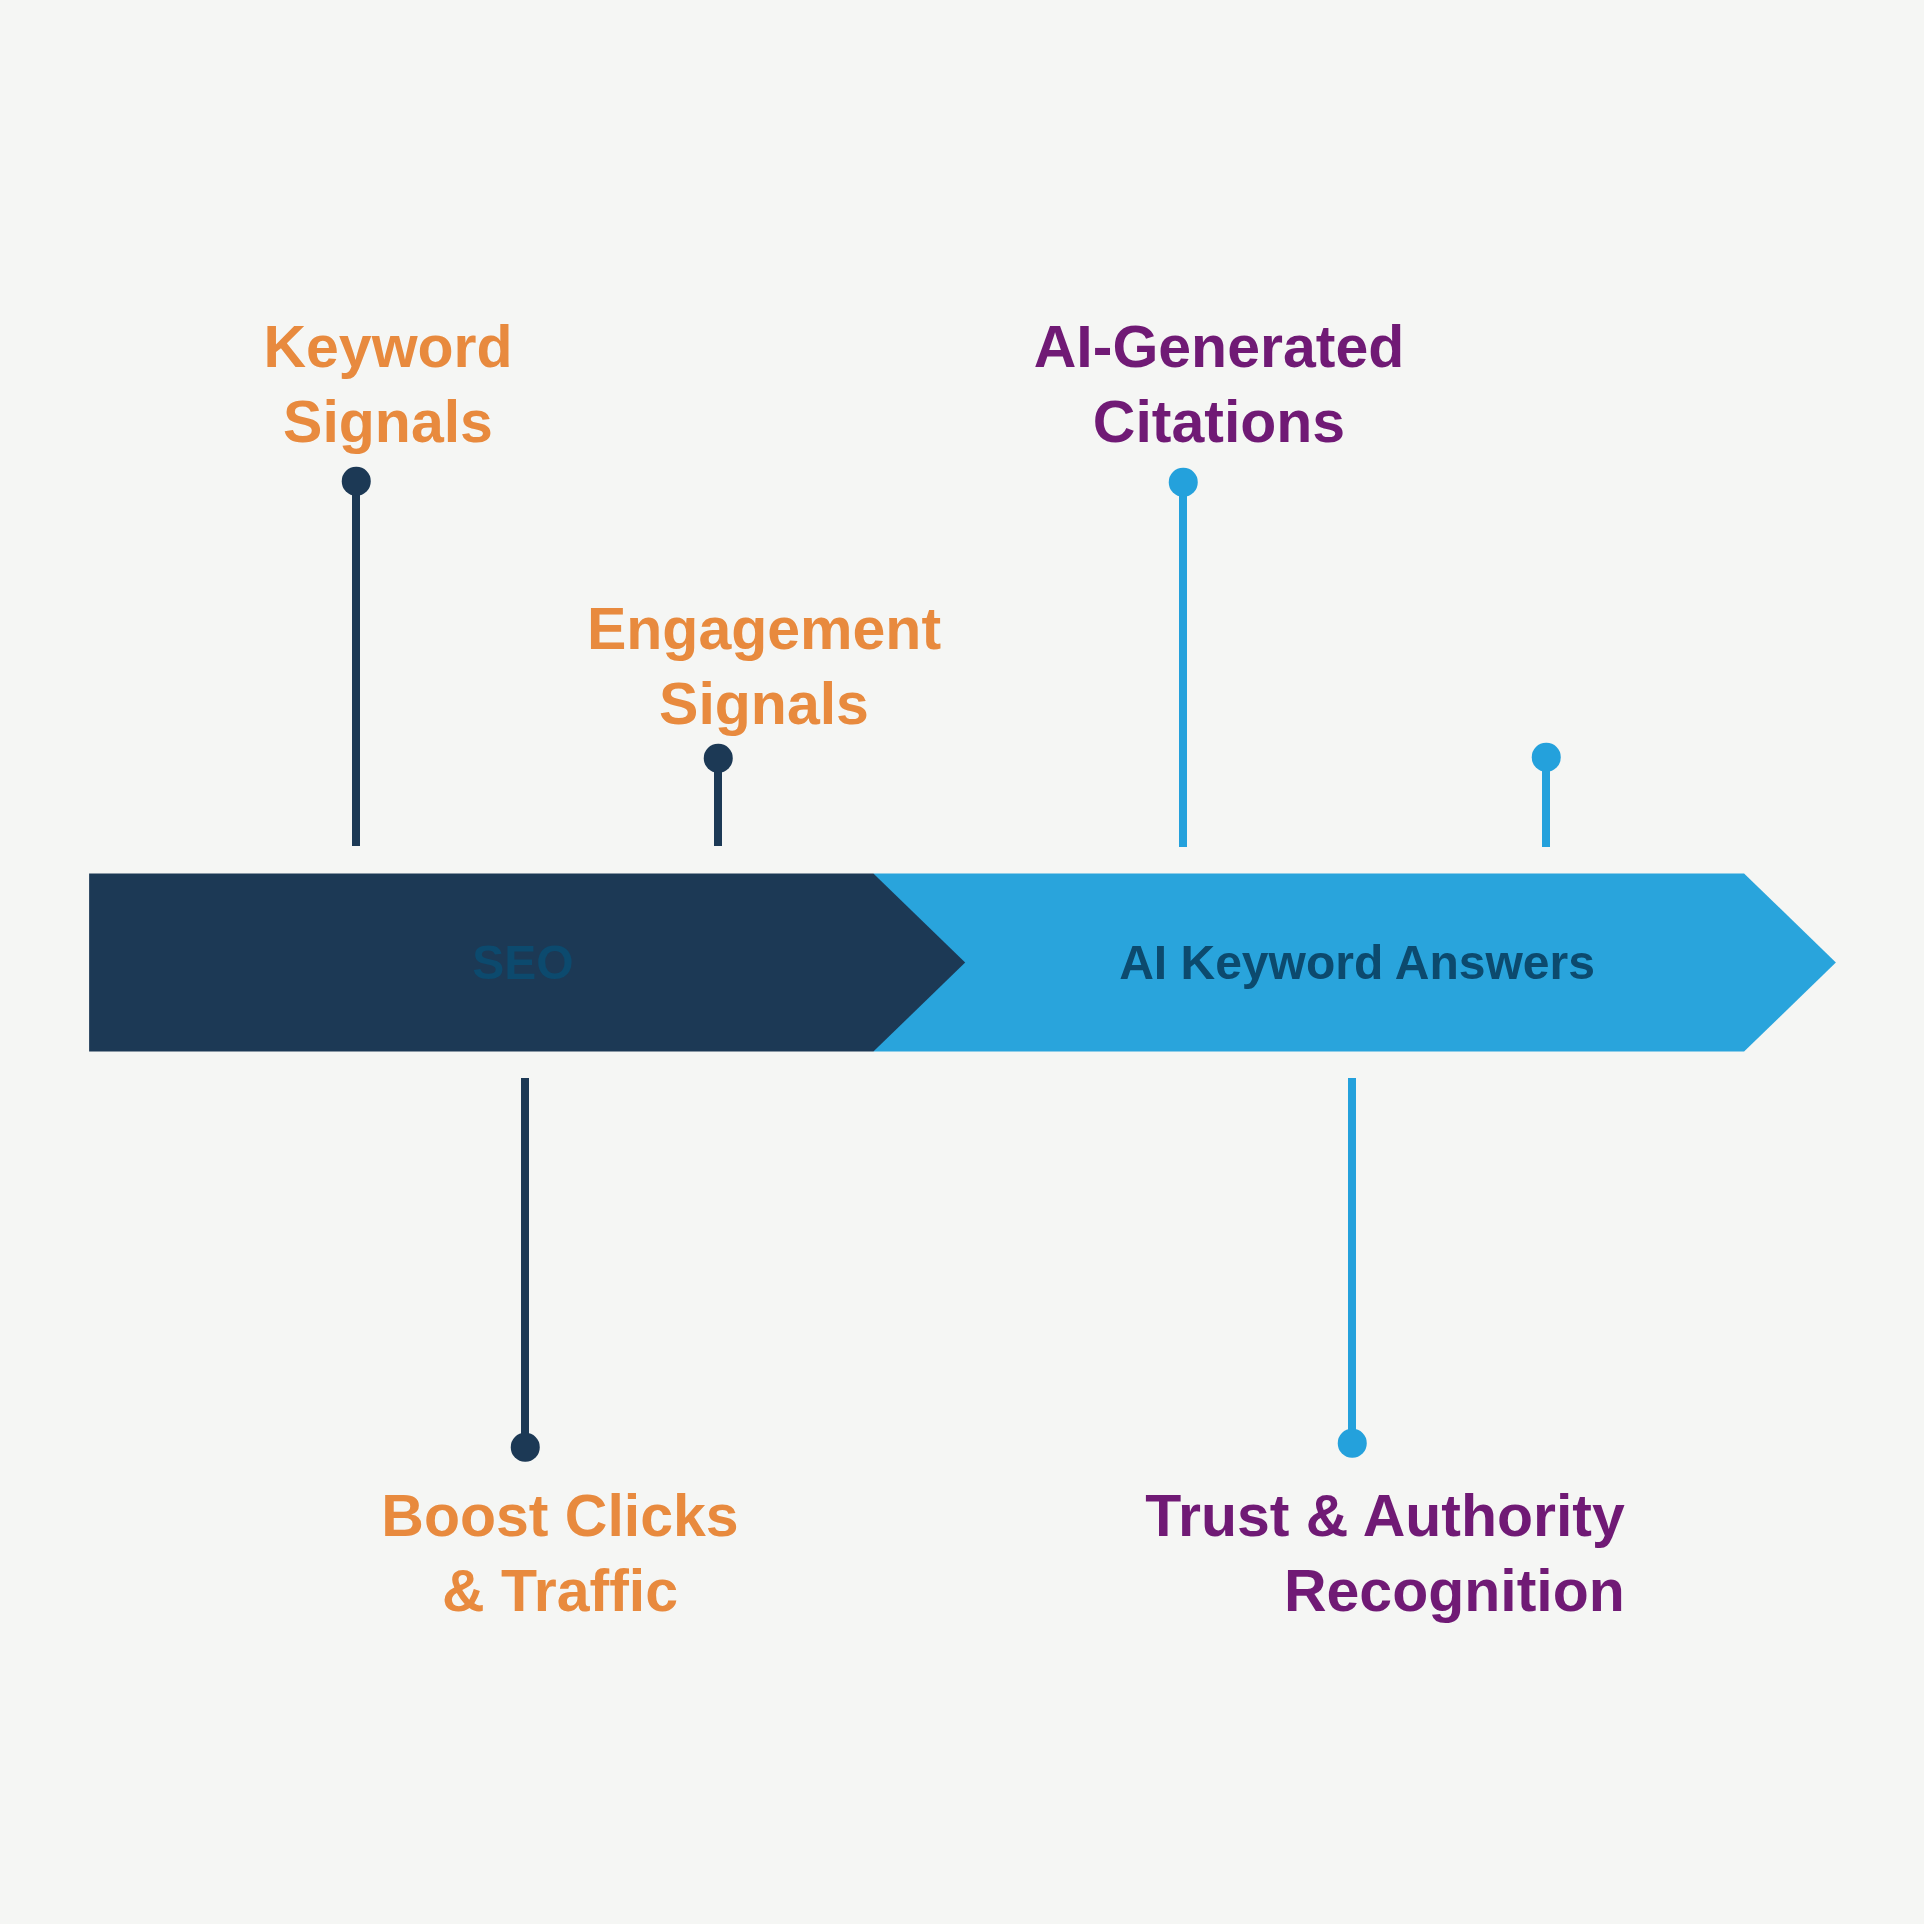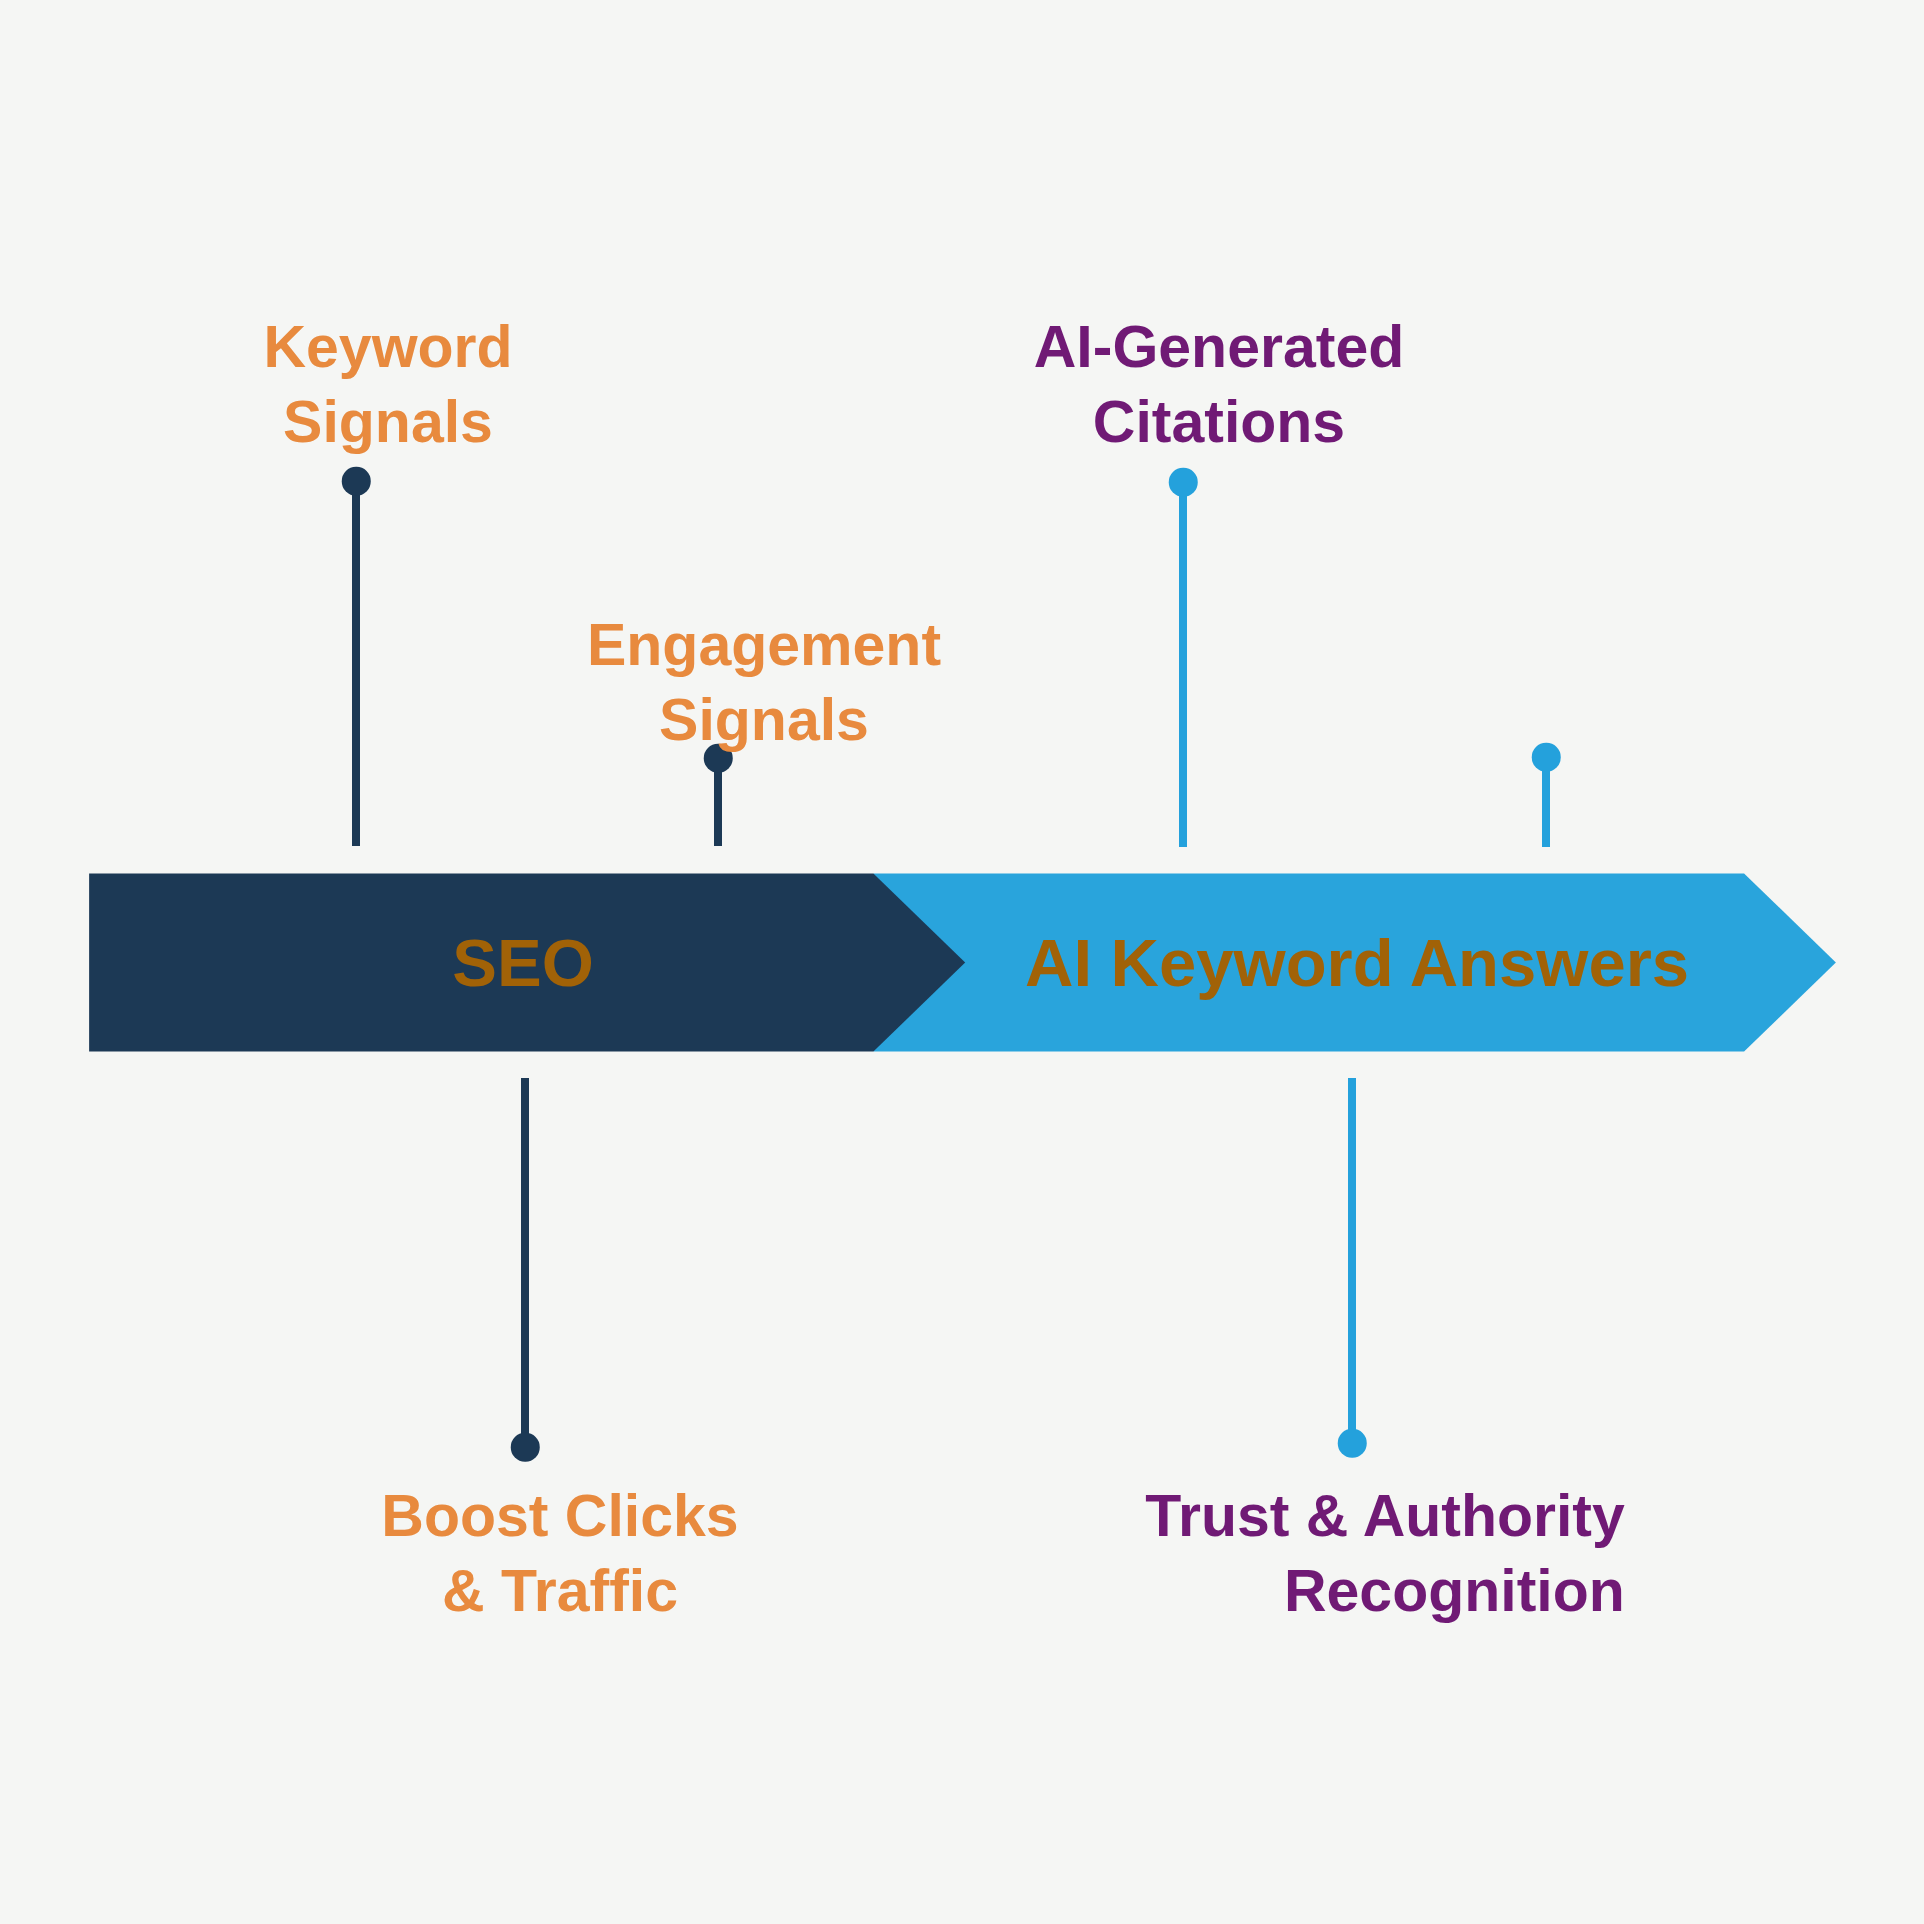--- a/index.html
+++ b/index.html
@@ -25,22 +25,22 @@
     top: 0;
     width: 1925px;
     height: 1925px;
   }
   .seg-light { fill: #29A4DC; }
   .seg-dark  { fill: #1C3955; }
 
   .segment-label {
     position: absolute;
     transform: translate(-50%, -50%);
-    color: #a16207;
-    font-size: 67px;
+    color: #0c4a6e;
+    font-size: 48px;
     font-weight: 700;
     letter-spacing: 0px;
     white-space: nowrap;
   }
   .seo-label { left: 523px; top: 962px; }
   .ai-label  { left: 1357px; top: 962px; }
 
   .callout {
     position: absolute;
     transform: translateX(-50%);
@@ -65,21 +65,21 @@
     width: 28.5px;
     height: 28.5px;
     border-radius: 50%;
     transform: translate(-50%, -50%);
   }
   .navy-fill { background: #1C3955; }
   .lblue-fill { background: #24A1DC; }
 
   
   .keyword-callout    { left: 356px;  top: 310px; }
-  .engagement-callout { left: 732px;  top: 608px; }
+  .engagement-callout { left: 732px;  top: 592px; }
   .citations-callout  { left: 1187px; top: 310px; }
   .awareness-callout  { left: 1558px; top: 592px; }
   .boost-callout      { left: 528px;  top: 1479px; }
   .trust-callout      { left: 1353px; top: 1479px; text-align: right; }
 
   
   .keyword-line    { left: 356px;  top: 481px;  height: 365px; }
   .engagement-line { left: 718px;  top: 758px;  height: 88px;  }
   .citations-line  { left: 1183px; top: 482px;  height: 365px; }
   .awareness-line  { left: 1546px; top: 757px;  height: 90px; }

